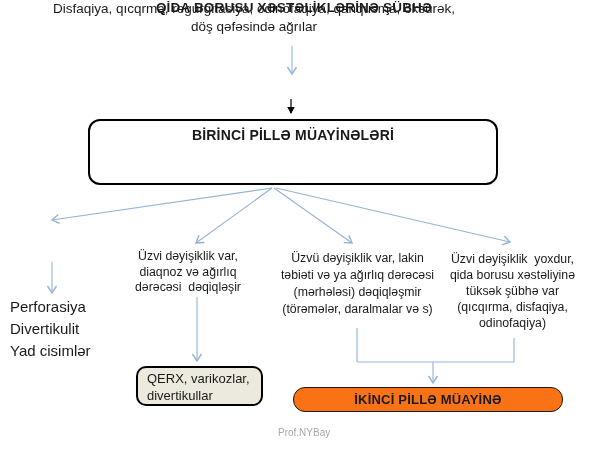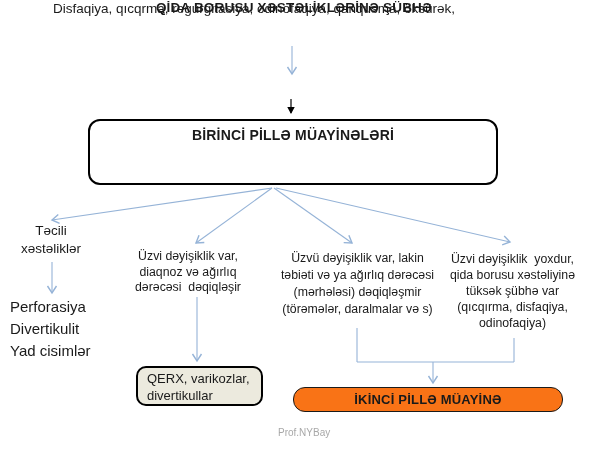--- a/index.html
+++ b/index.html
@@ -66,32 +66,29 @@
       <path d="M357,328 L357,362"></path>
       <path d="M514,338 L514,362"></path>
       <path d="M357,362 L514,362"></path>
       <path d="M433,362 L433,383" marker-end="url(#openBlue)"></path>
     </g>
     <path d="M291,99 L291,113" stroke="#000" stroke-width="1.2" fill="none" marker-end="url(#solidBlack)"></path>
   </svg>
 
   <div class="abs symptoms ctr">
     <div class="ln">Disfaqiya, qıcqrma, regurgitasiya, odinofaqiya, qanqusma, öksürək,</div>
+    <div class="ln">döş qəfəsində ağrılar</div>
   </div>
 
   <div class="abs suspicion ctr">QİDA BORUSU XƏSTƏLİKLƏRİNƏ ŞÜBHƏ</div>
 
   <div class="abs stage1-box ctr">
     <div class="stage1-title">BİRİNCİ PİLLƏ MÜAYİNƏLƏRİ</div>
   </div>
 
-  <div class="abs b1-label ctr">
-    <div class="ln">Təcili</div>
-    <div class="ln">xəstəliklər</div>
-  </div>
 
   <div class="abs b1-list">
     <div class="ln">Perforasiya</div>
     <div class="ln">Divertikulit</div>
     <div class="ln">Yad cisimlər</div>
   </div>
 
   <div class="abs branch b2 ctr">
     <div class="ln">Üzvi dəyişiklik var,</div>
     <div class="ln">diaqnoz və ağırlıq</div>

